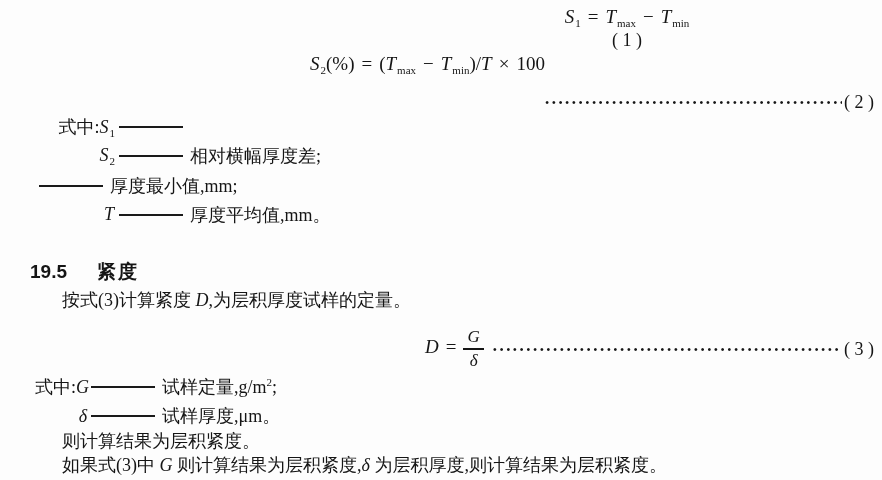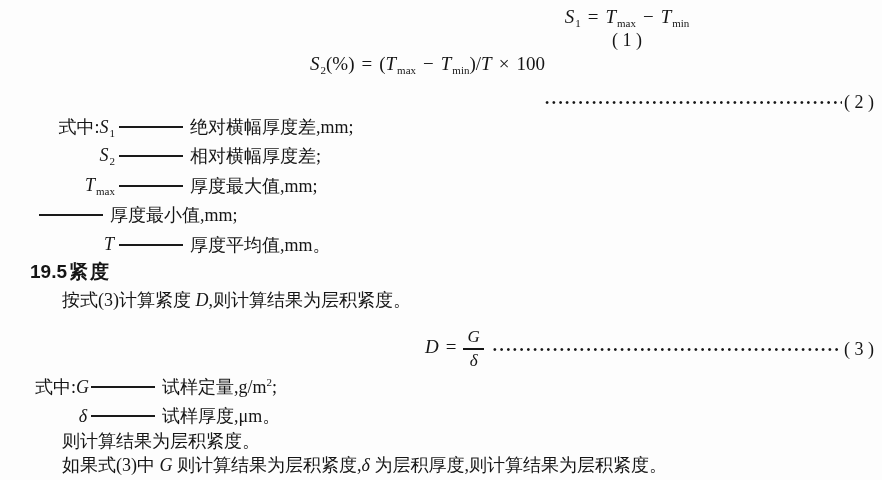--- a/index.html
+++ b/index.html
@@ -41,21 +41,21 @@
   .dash { width:64px; height:2px; background:#1a1a1a; flex:none; margin:0 3px 0 4px; }
   .def-desc { margin-left:4px; font-size:18px; }
   .def-desc sup { font-size:11px; }
 
   
   .heading {
     position:absolute; left:30px; top:259px;
     font-family:"Liberation Sans","DejaVu Sans",sans-serif;
     font-weight:bold; font-size:19px; white-space:nowrap;
   }
-  .heading-title { margin-left:2px; letter-spacing:2px; }
+  .heading-title { margin-left:30px; letter-spacing:2px; }
   .para { position:absolute; left:62px; font-size:18px; white-space:nowrap; }
 </style>
 </head>
 <body>
 
 <div class="page">
 
   <div class="eq-row" style="left:380px; right:8px; top:6px; height:26px;flex-direction:column;">
     <span class="formula"><span class="var">S</span><span class="sub">1</span><span class="op">=</span><span class="var">T</span><span class="sub">max</span><span class="op">−</span><span class="var">T</span><span class="sub">min</span></span>
     <span class="leader">••••••••••••••••••••••••••••••••••••••••••••••••••••••••••••</span>
@@ -68,48 +68,42 @@
 
   <div class="eq-row" style="left:545px; right:8px; top:91px; height:22px;">
     <span class="leader" style="margin-left:0;">••••••••••••••••••••••••••••••••••••••••••••••••••••••••••••</span>
     <span class="eq-num">( 2 )</span>
   </div>
 
   <div class="def-list d1" style="left:35px; top:112px;">
     <div class="def-row">
       <span class="def-term"><span>式中:</span><span class="var">S</span><span class="sub">1</span></span>
       <span class="dash"></span>
-      <span class="def-desc">绝对横幅厚度差,mm;</span>
     </div>
     <div class="def-row">
       <span class="def-term"><span class="var">S</span><span class="sub">2</span></span>
       <span class="dash"></span>
       <span class="def-desc">相对横幅厚度差;</span>
-    </div>
-    <div class="def-row">
-      <span class="def-term"><span class="var">T</span><span class="sub">max</span></span>
-      <span class="dash"></span>
-      <span class="def-desc">厚度最大值,mm;</span>
     </div>
     <div class="def-row">
       <span class="dash"></span>
       <span class="def-desc">厚度最小值,mm;</span>
     </div>
     <div class="def-row">
       <span class="def-term"><span class="var">T</span><span class="sub"></span></span>
       <span class="dash"></span>
       <span class="def-desc">厚度平均值,mm。</span>
     </div>
   </div>
 
   <div class="heading">
     <span>19.5</span><span class="heading-title">紧度</span>
   </div>
 
-  <div class="para" style="top:288px;"><span>按式(3)计算紧度 </span><span class="var">D</span><span>,则计算结果为层积紧度。</span></div>
+  <div class="para" style="top:288px;"><span>按式(3)计算紧度 </span><span class="var">D</span><span>,为层积厚度试样的定量。</span></div>
 
   <div class="eq-row" style="left:425px; right:8px; top:324px; height:50px;">
     <span class="formula"><span class="var">D</span><span class="op">=</span><span class="frac">
           <span class="frac-num var">G</span>
           <span class="frac-den var">δ</span>
         </span></span>
     <span class="leader">••••••••••••••••••••••••••••••••••••••••••••••••••••••••••••</span>
     <span class="eq-num">( 3 )</span>
   </div>
 

